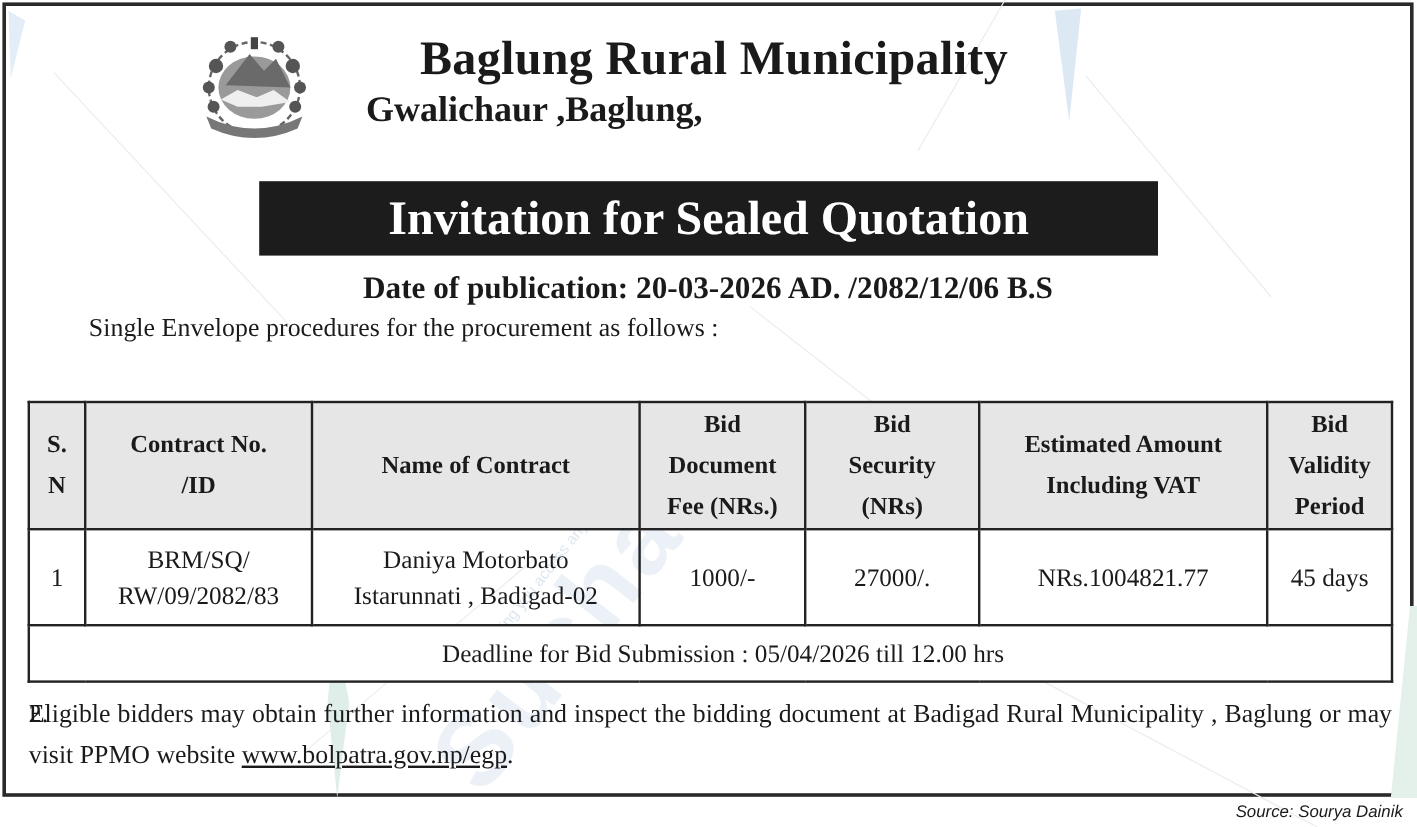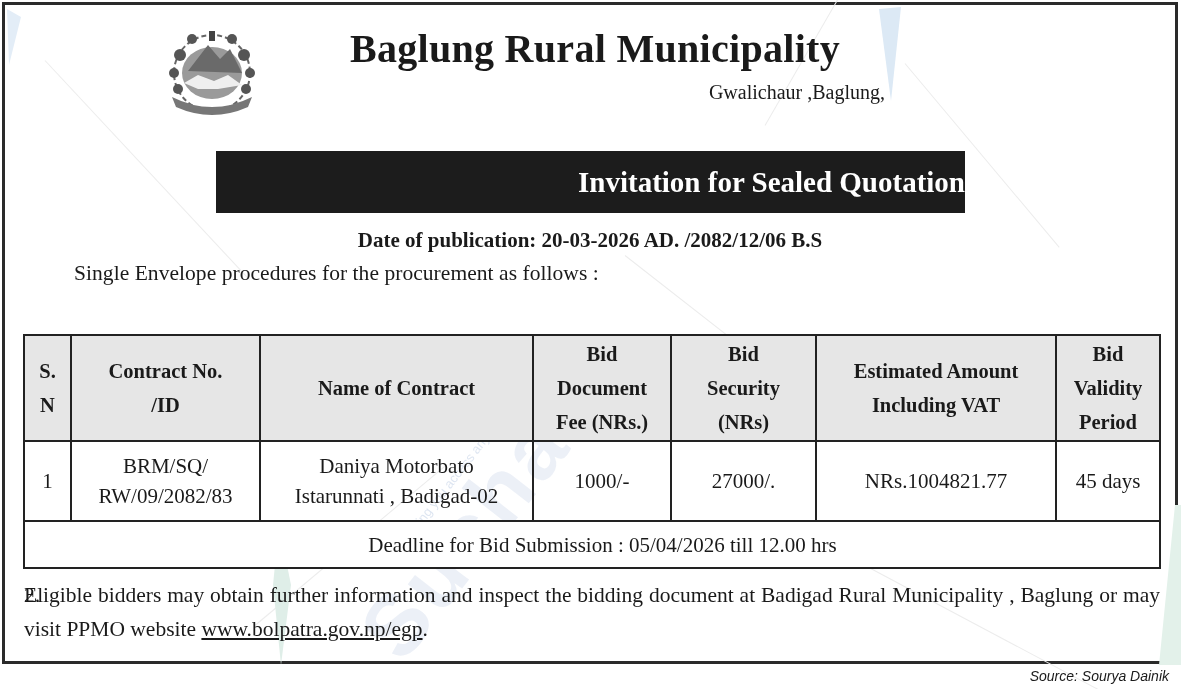--- a/index.html
+++ b/index.html
@@ -28,35 +28,35 @@
 
   .emblem {
     position: absolute; left: 153px; top: 20px; width: 108px; height: 92px;
   }
 
   .title {
     position: absolute; left: 300px; top: 20px; width: 580px; text-align: center;
     font-weight: bold; font-size: 40px; letter-spacing: 0.3px; line-height: 48px;
   }
   .subtitle {
-    position: absolute; left: 300px; width: 580px; text-align: right;
-    font-weight: normal; font-size: 20px; line-height: 26px;
+    position: absolute; left: 300px; width: 580px; text-align: left;
+    font-weight: bold; font-size: 30px; line-height: 26px;
   }
   .subtitle.l1 { top: 74px; }
   .subtitle.l2 { top: 107px; }
 
   .banner {
     position: absolute; left: 216px; top: 151px; width: 749px; height: 62px;
-    background: #1c1c1c; color: #ffffff; text-align: right;
-    font-weight: bold; font-size: 29px; line-height: 62px;
+    background: #1c1c1c; color: #ffffff; text-align: center;
+    font-weight: bold; font-size: 40px; line-height: 62px;
   }
 
   .pubdate {
     position: absolute; left: 200px; top: 226px; width: 780px; text-align: center;
-    font-weight: bold; font-size: 21px; line-height: 28px;
+    font-weight: bold; font-size: 26px; line-height: 28px;
   }
 
   .para {
     position: absolute; left: 24px; width: 1140px;
     font-size: 21.5px; line-height: 34px; letter-spacing: 0.05px;
   }
   .para1 { top: 256px; }
   .para1 .indent { display: block; padding-left: 50px; }
 
   table.bids {

